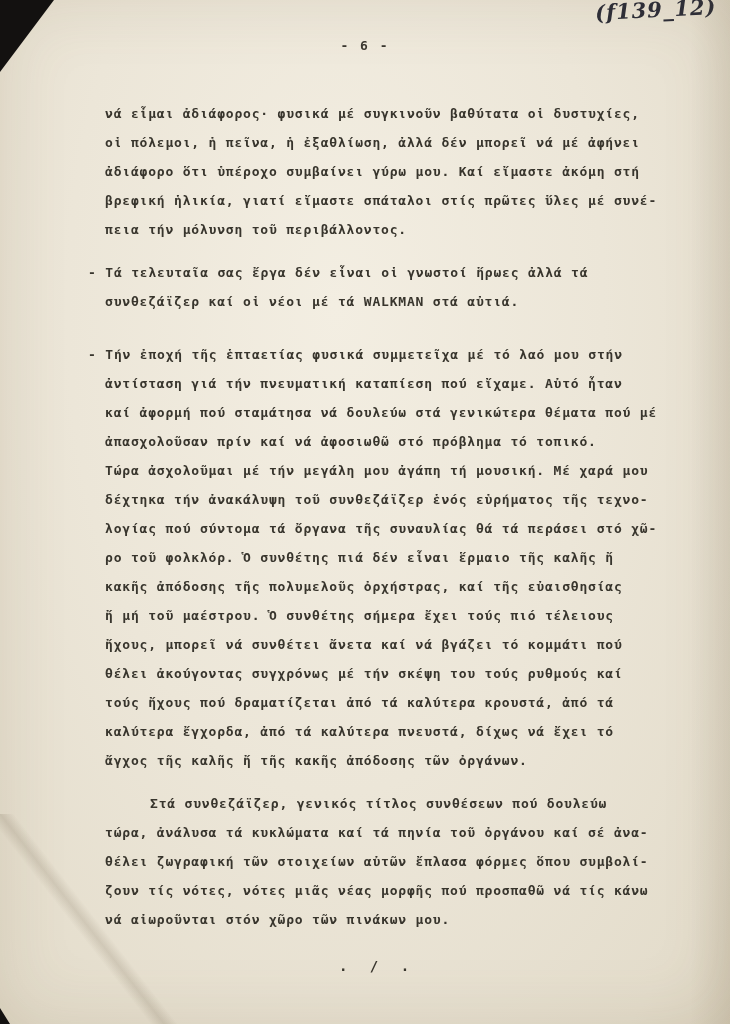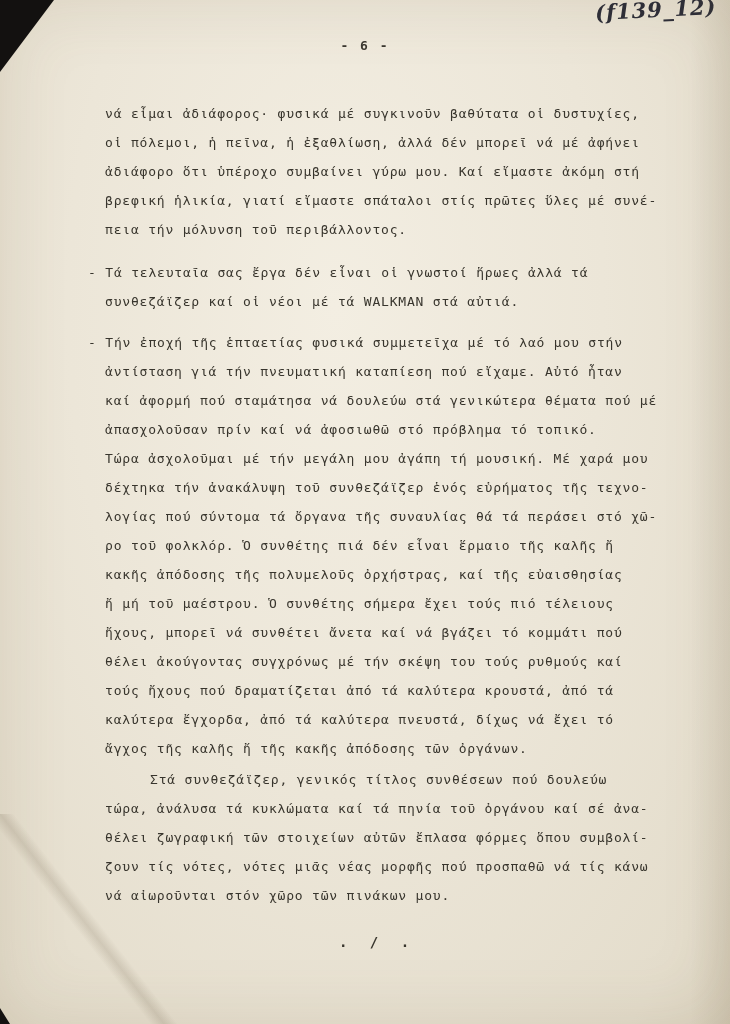--- a/index.html
+++ b/index.html
@@ -74,27 +74,27 @@
     top: 99px;
     width: 585px;
   }
 
   .content p {
     margin: 0;
     white-space: pre-wrap;
     font-size: 13px;
     line-height: 29px;
     letter-spacing: 0.8px;
-    font-weight: normal;
+    font-weight: bold;
     color: #38352d;
   }
 
   p.mb-lg { margin-bottom: 14px; }
-  p.mb-md { margin-bottom: 12px; }
-  p.mb-sm { margin-bottom: 2px; }
+  p.mb-md { margin-bottom: 24px; }
+  p.mb-sm { margin-bottom: 14px; }
 
   p.dash {
     margin-left: -17px;
     padding-left: 17px;
     text-indent: -17px;
   }
 
   p.indent {
     text-indent: 45px;
   }

